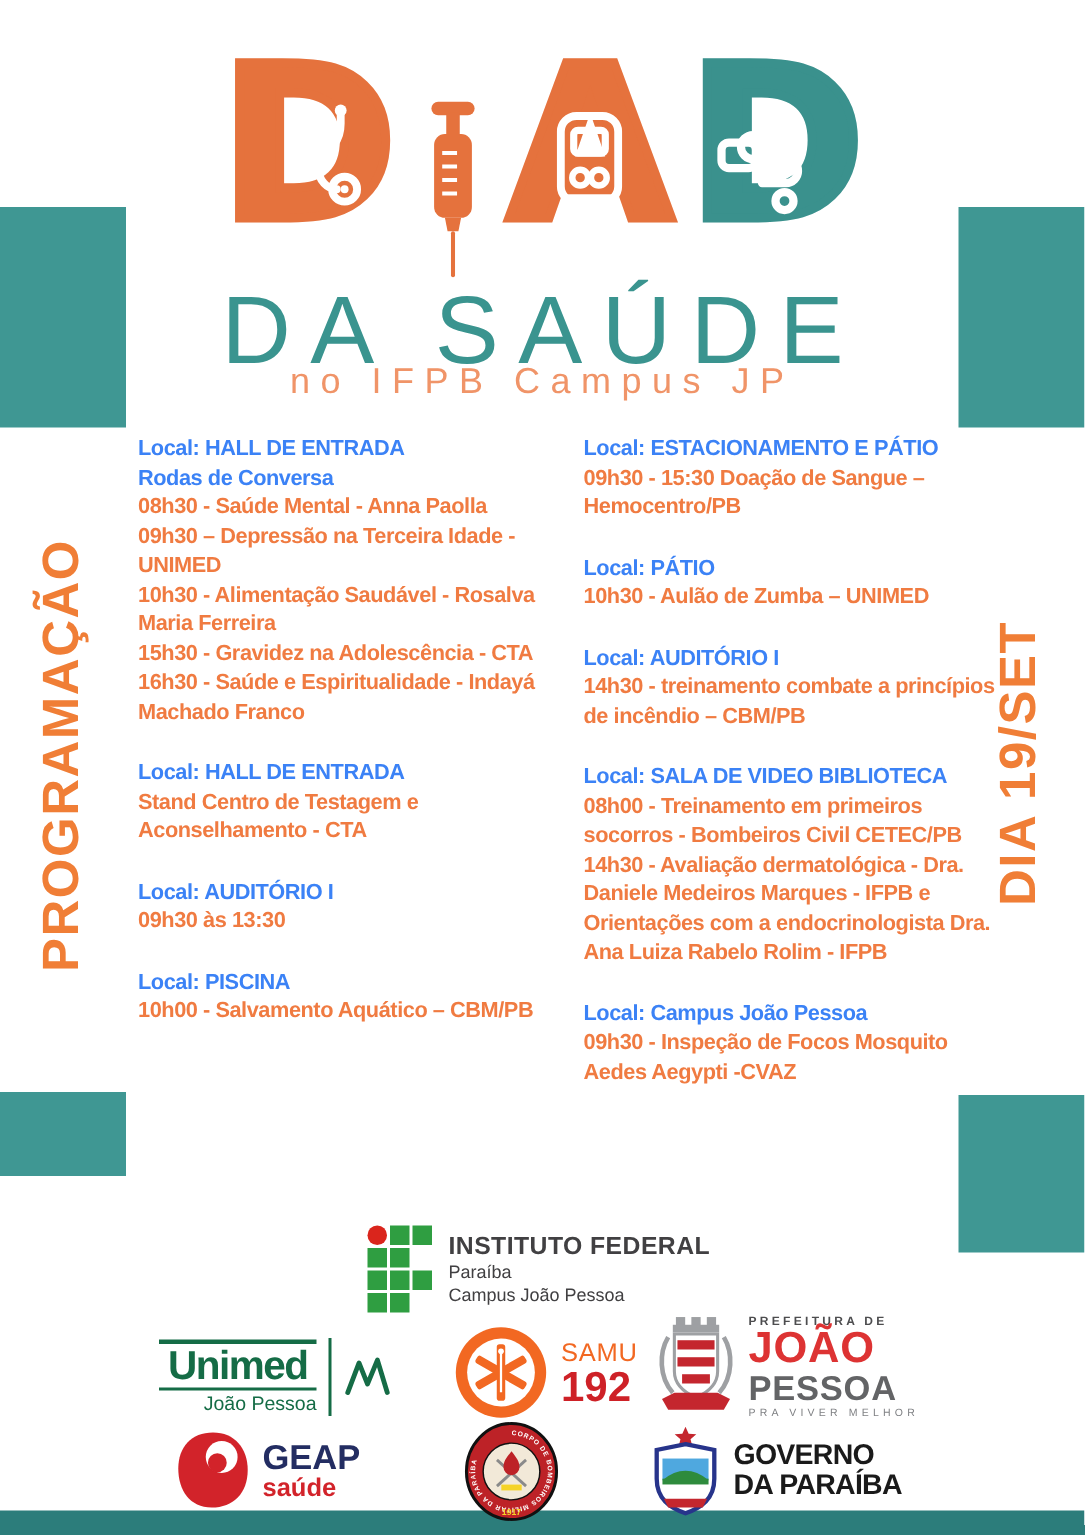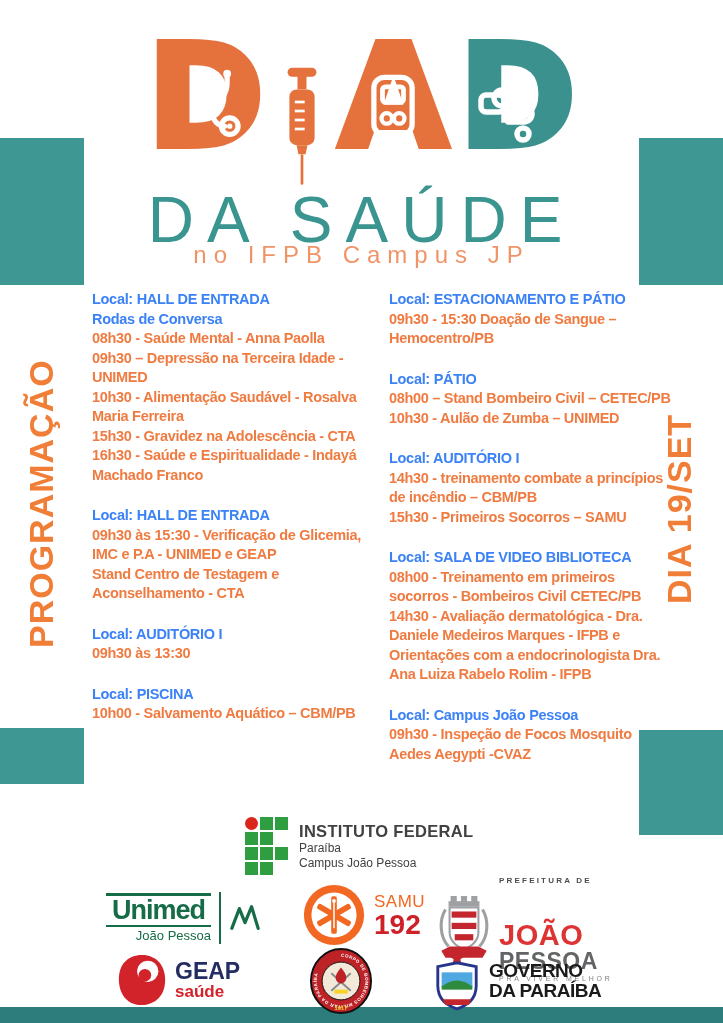--- a/index.html
+++ b/index.html
@@ -61,21 +61,21 @@
   .unimed-city { font-size:13px; color:#156c46; margin-top:1px; }
   .unimed-div { width:2px; height:52px; background:#156c46; }
 
   .samu { left:302px; top:883px; gap:8px; }
   .samu-name { font-size:17px; font-weight:normal; color:#f26822; letter-spacing:0.5px; }
   .samu-num  { font-size:28px; font-weight:bold; color:#ce2127; line-height:0.95; }
 
   .jp { left:437px; top:876px; gap:8px; }
   .jp-text { display:flex; flex-direction:column; }
   .jp-top { font-size:8px; font-weight:bold; color:#4d4d4f; letter-spacing:2.2px; }
-  .jp-name1 { font-size:29px; font-weight:bold; color:#dd3333; line-height:1.0; letter-spacing:0.5px;margin-top:36px; }
+  .jp-name1 { font-size:29px; font-weight:bold; color:#dd3333; line-height:1.0; letter-spacing:0.5px; }
   .jp-name2 { font-size:23px; font-weight:bold; color:#636466; line-height:1.0; letter-spacing:0.5px; }
   .jp-slogan { font-size:7px; color:#808285; letter-spacing:2.8px; margin-top:2px; }
 
   .geap { left:115px; top:951px; gap:6px; }
   .geap-name { font-size:23px; font-weight:bold; color:#232d62; line-height:1.0; }
   .geap-sub  { font-size:17px; font-weight:600; color:#d2232a; line-height:1.0; }
 
   .bomb { left:309px; top:946px; }
 
   .gov { left:433px; top:951px; gap:8px; }
@@ -153,47 +153,44 @@
       <div class="loc">Local: HALL DE ENTRADA</div>
       <div class="loc">Rodas de Conversa</div>
       <div class="item">08h30 - Saúde Mental - Anna Paolla</div>
       <div class="item">09h30 – Depressão na Terceira Idade - UNIMED</div>
       <div class="item">10h30 - Alimentação Saudável - Rosalva Maria Ferreira</div>
       <div class="item">15h30 - Gravidez na Adolescência - CTA</div>
       <div class="item">16h30 - Saúde e Espiritualidade - Indayá Machado Franco</div>
     </div>
     <div class="block">
       <div class="loc">Local: HALL DE ENTRADA</div>
-      <div class="item">09h30 às 15:30 - Verificação de Glicemia, IMC e P.A - UNIMED e GEAP</div>
       <div class="item">Stand Centro de Testagem e Aconselhamento - CTA</div>
     </div>
     <div class="block">
       <div class="loc">Local: AUDITÓRIO I</div>
       <div class="item">09h30 às 13:30</div>
     </div>
     <div class="block">
       <div class="loc">Local: PISCINA</div>
       <div class="item">10h00 - Salvamento Aquático – CBM/PB</div>
     </div>
   </div>
 
   <div class="col col-right">
     <div class="block">
       <div class="loc">Local: ESTACIONAMENTO E PÁTIO</div>
       <div class="item">09h30 - 15:30 Doação de Sangue – Hemocentro/PB</div>
     </div>
     <div class="block">
       <div class="loc">Local: PÁTIO</div>
-      <div class="item">08h00 – Stand Bombeiro Civil – CETEC/PB</div>
       <div class="item">10h30 - Aulão de Zumba – UNIMED</div>
     </div>
     <div class="block">
       <div class="loc">Local: AUDITÓRIO I</div>
       <div class="item">14h30 - treinamento combate a princípios de incêndio – CBM/PB</div>
-      <div class="item">15h30 - Primeiros Socorros – SAMU</div>
     </div>
     <div class="block">
       <div class="loc">Local: SALA DE VIDEO BIBLIOTECA</div>
       <div class="item">08h00 - Treinamento em primeiros socorros - Bombeiros Civil CETEC/PB</div>
       <div class="item">14h30 - Avaliação dermatológica - Dra. Daniele Medeiros Marques - IFPB e Orientações com a endocrinologista Dra. Ana Luiza Rabelo Rolim - IFPB</div>
     </div>
     <div class="block">
       <div class="loc">Local: Campus João Pessoa</div>
       <div class="item">09h30 - Inspeção de Focos Mosquito Aedes Aegypti -CVAZ</div>
     </div>

